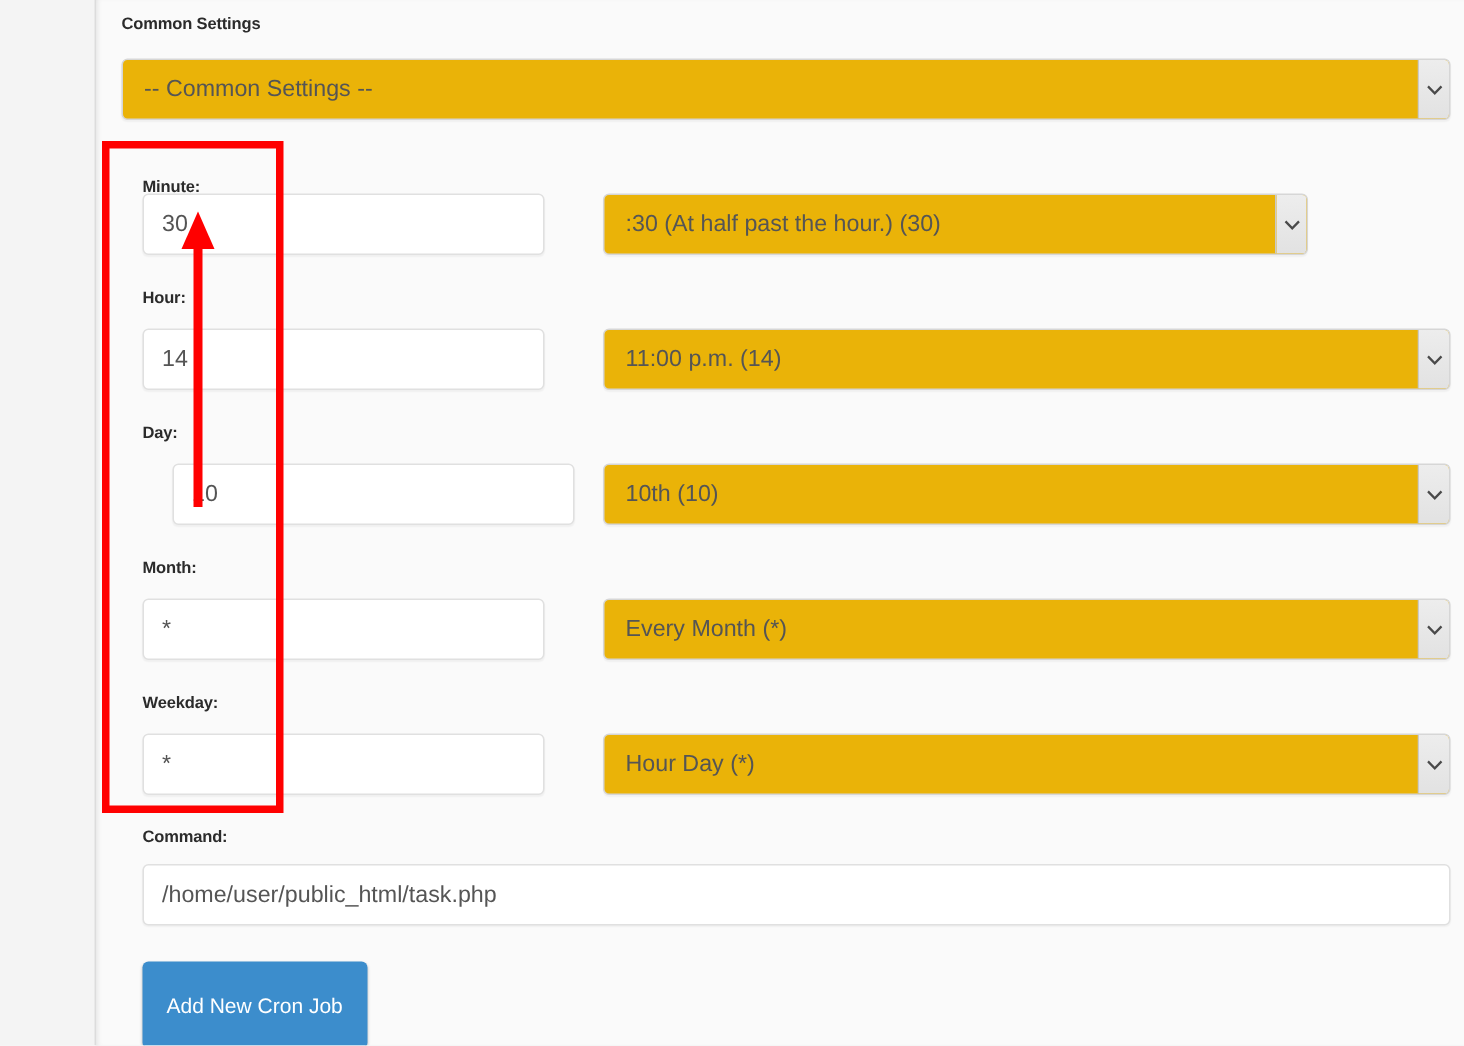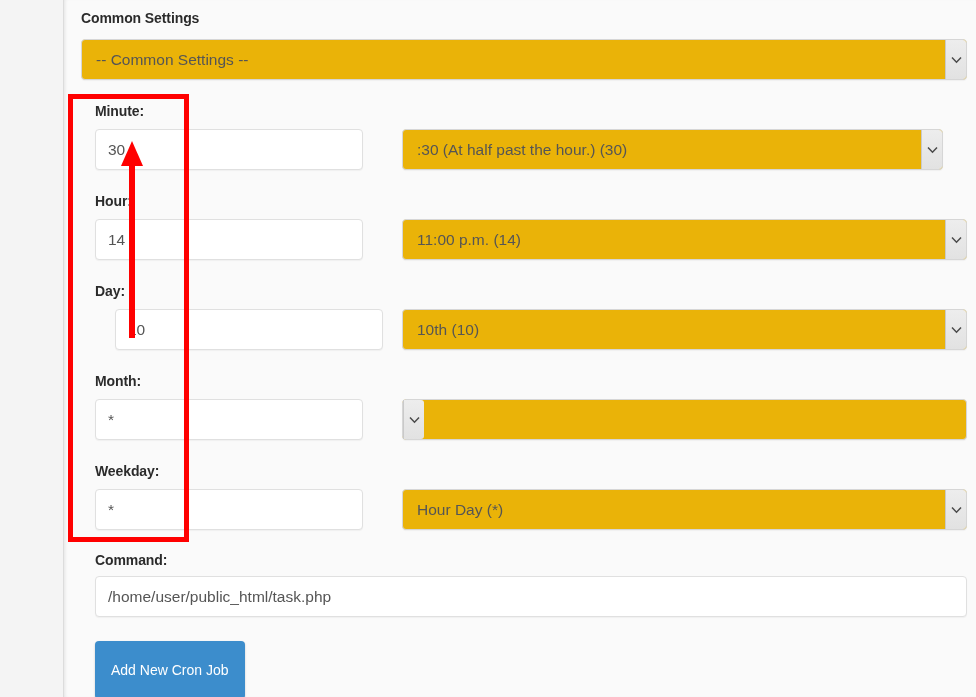--- a/index.html
+++ b/index.html
@@ -45,21 +45,21 @@
   .form-area {
     position: absolute;
     left: 17px;
     top: 0;
     width: 886px;
   }
 
   
   .field-label {
     font-weight: bold;
-    font-size: 14px;
+    font-size: 11px;
     color: #2b2b2b;
     letter-spacing: -0.1px;
     line-height: 1;
     white-space: nowrap;
   }
 
   
   .row {
     position: relative;
     width: 100%;
@@ -161,23 +161,23 @@
 
       <div class="select-box" style="position:absolute; left:0; top:39px; width:886px;">
         <span class="select-value">-- Common Settings --</span>
         <span class="select-arrow">
           <svg width="11" height="8" viewBox="0 0 11 8">
             <path d="M1 1.6 L5.5 6.2 L10 1.6" fill="none" stroke="#4a4a4a" stroke-width="1.5"></path>
           </svg>
         </span>
       </div>
 
-      <div class="field-label" style="position:absolute; left:14px; top:104px;">Minute:</div>
+      <div class="field-label" style="position:absolute; left:14px; top:120px;">Minute:</div>
       <input class="text-input" type="text" style="position: absolute; left: 14px; top: 129px; width: 268px;" value="30">
-      <div class="select-box" style="position:absolute; left:321px; top:129px; width:541px;">
+      <div class="select-box" style="position:absolute; left:321px; top:129px; width:470px;">
         <span class="select-value">:30 (At half past the hour.) (30)</span>
         <span class="select-arrow">
           <svg width="11" height="8" viewBox="0 0 11 8">
             <path d="M1 1.6 L5.5 6.2 L10 1.6" fill="none" stroke="#4a4a4a" stroke-width="1.5"></path>
           </svg>
         </span>
       </div>
 
       <div class="field-label" style="position:absolute; left:14px; top:194px;">Hour:</div>
       <input class="text-input" type="text" style="position: absolute; left: 14px; top: 219px; width: 268px;" value="14">
@@ -197,20 +197,21 @@
         <span class="select-arrow">
           <svg width="11" height="8" viewBox="0 0 11 8">
             <path d="M1 1.6 L5.5 6.2 L10 1.6" fill="none" stroke="#4a4a4a" stroke-width="1.5"></path>
           </svg>
         </span>
       </div>
 
       <div class="field-label" style="position:absolute; left:14px; top:374px;">Month:</div>
       <input class="text-input" type="text" style="position: absolute; left: 14px; top: 399px; width: 268px;" value="*">
       <div class="select-box" style="position:absolute; left:321px; top:399px; width:565px;">
+        <span class="select-value">Every Month (*)</span>
         <span class="select-arrow">
           <svg width="11" height="8" viewBox="0 0 11 8">
             <path d="M1 1.6 L5.5 6.2 L10 1.6" fill="none" stroke="#4a4a4a" stroke-width="1.5"></path>
           </svg>
         </span>
       </div>
 
       <div class="field-label" style="position:absolute; left:14px; top:464px;">Weekday:</div>
       <input class="text-input" type="text" style="position: absolute; left: 14px; top: 489px; width: 268px;" value="*">
       <div class="select-box" style="position:absolute; left:321px; top:489px; width:565px;">

